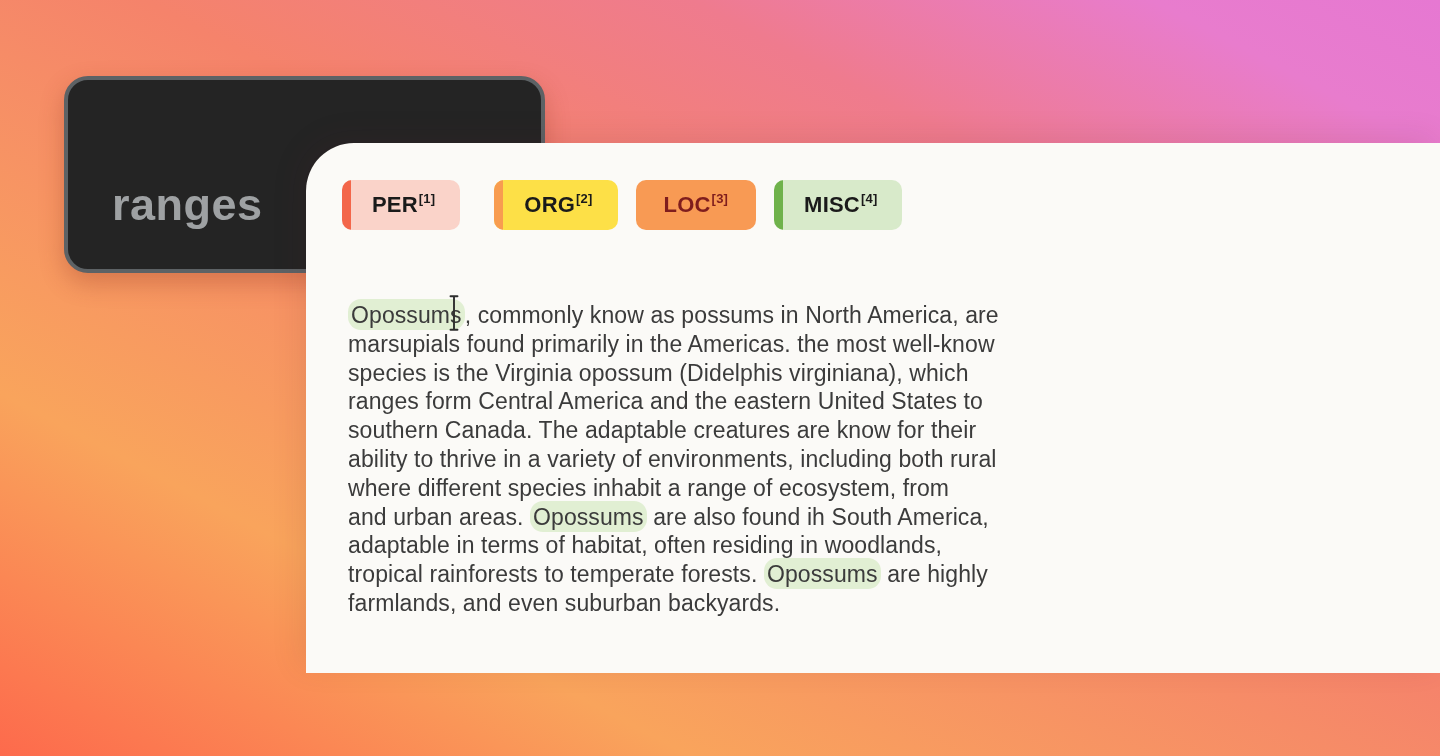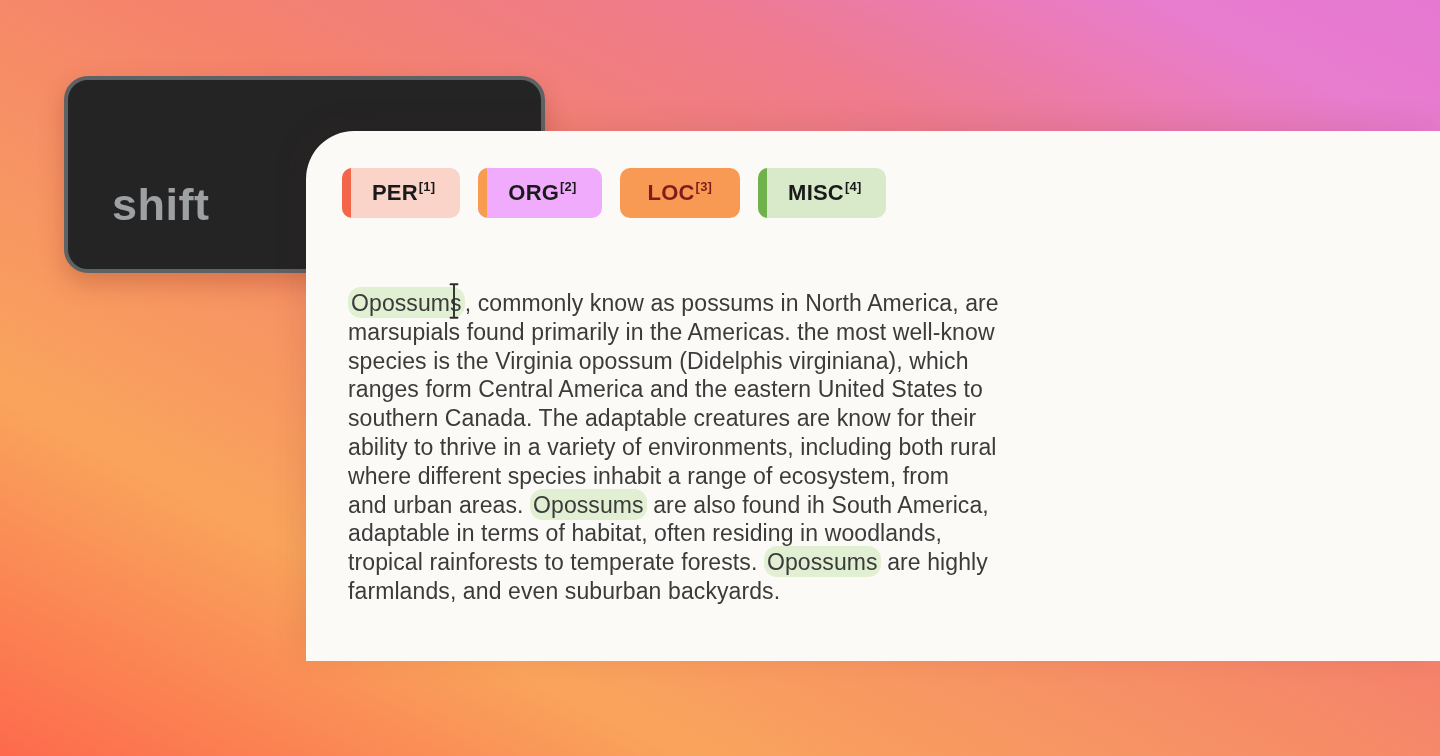--- a/index.html
+++ b/index.html
@@ -18,21 +18,21 @@
     background:#242424; border:4px solid #5d6265; border-radius:24px;
     box-shadow:0 10px 24px rgba(140,45,25,.30);
   }
   .keycap .key-label{
     position:absolute; left:44px; bottom:42px; line-height:1;
     font-size:45px; font-weight:600; color:#9ea1a3; letter-spacing:.5px;
   }
 
   
   .card{
-    position:absolute; left:306px; top:131px; width:1134px; height:530px;
+    position:absolute; left:306px; top:143px; width:1134px; height:530px;
     background:#fbfaf7; border-top-left-radius:48px;
     box-shadow:-6px -6px 30px rgba(90,30,40,.10);
     padding-left:40px;
   }
 
   
   .labels-row{ position:absolute; left:36px; top:37px; display:flex; gap:18px; height:50px; }
   .label-btn{
     display:flex; align-items:stretch; border-radius:10px; overflow:hidden;
     font-weight:700; font-size:22px; color:#1a1a1a; cursor:pointer;
@@ -47,31 +47,31 @@
   .doc-line{ height:28.8px; line-height:28.8px; white-space:nowrap; letter-spacing:.1px; }
   .hl{ background:#e1efd3; border-radius:13px; padding:3px 3px 2px; }
   .ibeam{ position:absolute; left:99px; top:-7px; }
 </style>
 </head>
 <body>
 
 <div class="stage">
 
   <div class="keycap">
-    <span class="key-label">shift</span>
+    <span class="key-label">ranges</span>
   </div>
 
   <div class="card">
 
     <div class="labels-row">
         <div class="label-btn" style="background: rgb(250, 211, 201); color: rgb(26, 26, 26);">
           <span class="strip" style="background: rgb(243, 102, 74);"></span>
           <span class="lbl">PER<sup>[1]</sup></span>
         </div>
-        <div class="label-btn" style="background: #f0abfc; color: rgb(26, 26, 26);">
+        <div class="label-btn" style="background: #fde047; color: rgb(26, 26, 26); margin-left: 16px;">
           <span class="strip" style="background: rgb(248, 156, 80);"></span>
           <span class="lbl">ORG<sup>[2]</sup></span>
         </div>
         <div class="label-btn selected" style="background: rgb(248, 154, 84); color: #7f1d1d;">
           <span class="lbl">LOC<sup>[3]</sup></span>
         </div>
         <div class="label-btn" style="background: rgb(216, 234, 202); color: rgb(26, 26, 26); text-align: right;">
           <span class="strip" style="background: rgb(111, 178, 75);"></span>
           <span class="lbl">MISC<sup>[4]</sup></span>
         </div>

